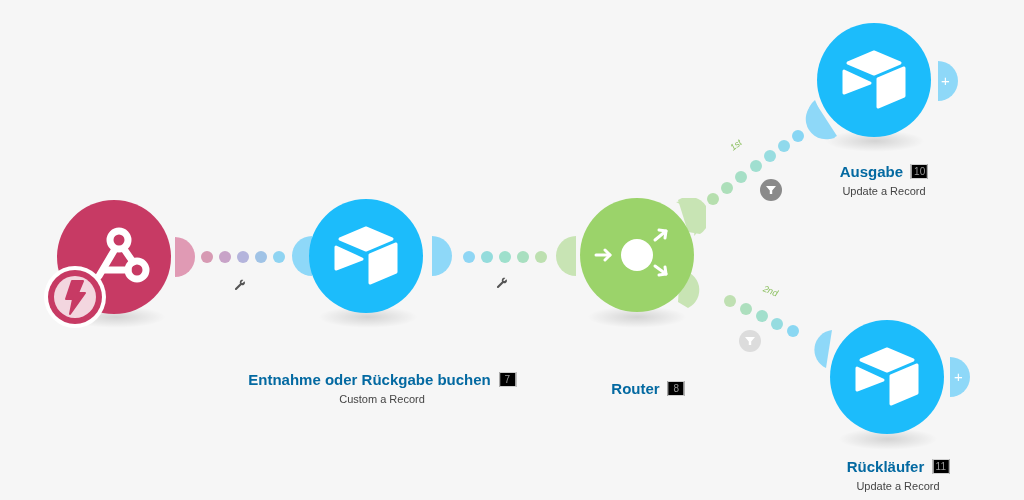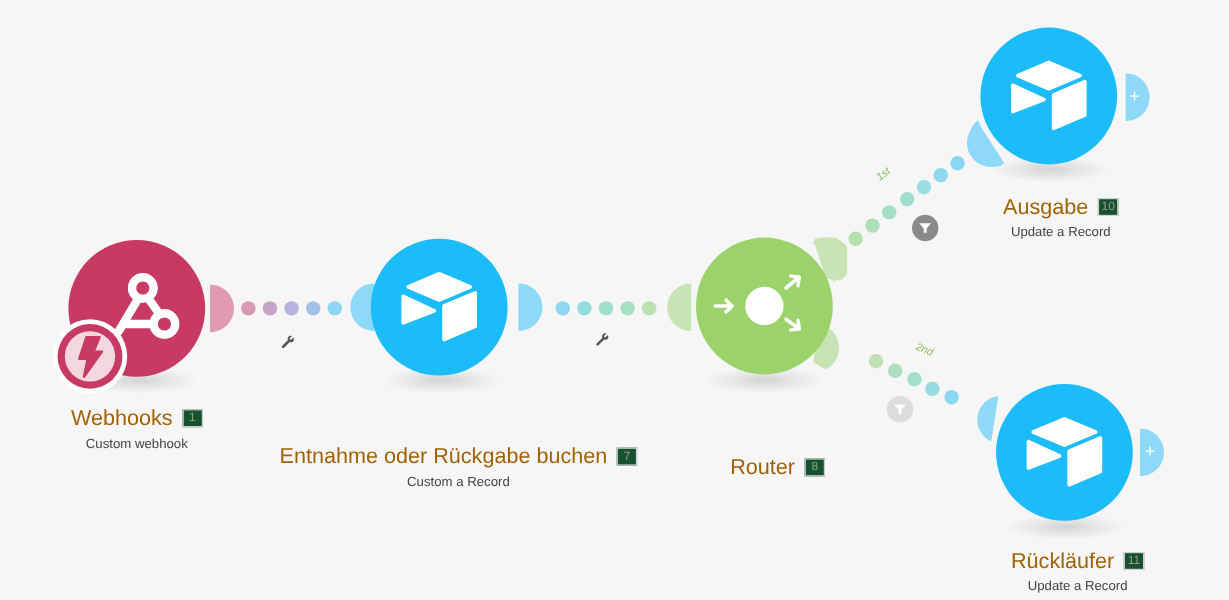--- a/index.html
+++ b/index.html
@@ -16,28 +16,28 @@
     .module-shadow {
       position: absolute; width: 100px; height: 22px; border-radius: 50%;
       background: radial-gradient(ellipse at center, rgba(0,0,0,0.14) 0%, rgba(0,0,0,0.0) 70%);
     }
     .module svg { position: absolute; left: 0; top: 0; }
     .label {
       position: absolute; text-align: center; white-space: nowrap;
       transform: translateX(-50%);
     }
     .label .title {
-      font-weight: normal; font-size: 18px; color: #a16207;
+      font-weight: bold; font-size: 15px; color: #0369a1;
       display: inline-block; vertical-align: middle;
     }
     .label .badge {
       display: inline-block; vertical-align: middle;
       border: 1px solid #cfcfcf; color: #999; font-size: 10px;
       min-width: 11px; height: 13px; line-height: 13px; padding: 0 2px;
-      margin-left: 8px; background: #14532d; text-align: center;
+      margin-left: 8px; background: #000000; text-align: center;
     }
     .label .sub { font-size: 11px; color: #444; margin-top: 5px; }
     .route-label {
       position: absolute; font-size: 9px; color: #8cc060; font-style: italic;
     }
     .filter {
       position: absolute; width: 22px; height: 22px; border-radius: 50%;
     }
     .filter svg { position: absolute; left: 0; top: 0; }
     .wrench { position: absolute; }
@@ -109,24 +109,20 @@
     </svg>
   </div>
 
   <div class="module" style="left:44px;top:266px;width:62px;height:62px;background:#fff;">
     <div style="position:absolute;left:4px;top:4px;width:54px;height:54px;border-radius:50%;background:#c73a64;"></div>
     <div style="position:absolute;left:10px;top:10px;width:42px;height:42px;border-radius:50%;background:#f3d6df;"></div>
     <svg width="62" height="62" viewBox="0 0 62 62" style="position:absolute;left:0;top:0;">
       <path d="M28 15 L39 15 L34 27 L41 27 L26 48 L29 33 L22 33 Z" fill="#c73a64" stroke="#c73a64" stroke-width="2" stroke-linejoin="round"></path>
     </svg>
   </div>
-  <div class="label" style="left:114px;top:338px;">
-    <span class="title">Webhooks</span><span class="badge">1</span>
-    <div class="sub">Custom webhook</div>
-  </div>
 
   <div class="module-shadow" style="left:318px;top:306px;"></div>
   <svg class="halfmoon" style="left:290px;top:236px;" width="24" height="40" viewBox="0 0 24 40">
     <path d="M22 0 A20 20 0 0 0 22 40 Z" fill="#8ed8f8"></path>
   </svg>
   <svg class="halfmoon" style="left:430px;top:236px;" width="24" height="40" viewBox="0 0 24 40">
     <path d="M2 0 A20 20 0 0 1 2 40 Z" fill="#8ed8f8"></path>
   </svg>
   <div class="module" style="left:309px;top:199px;background:#1cbcfb;">
     <svg width="114" height="114" viewBox="0 0 114 114">

